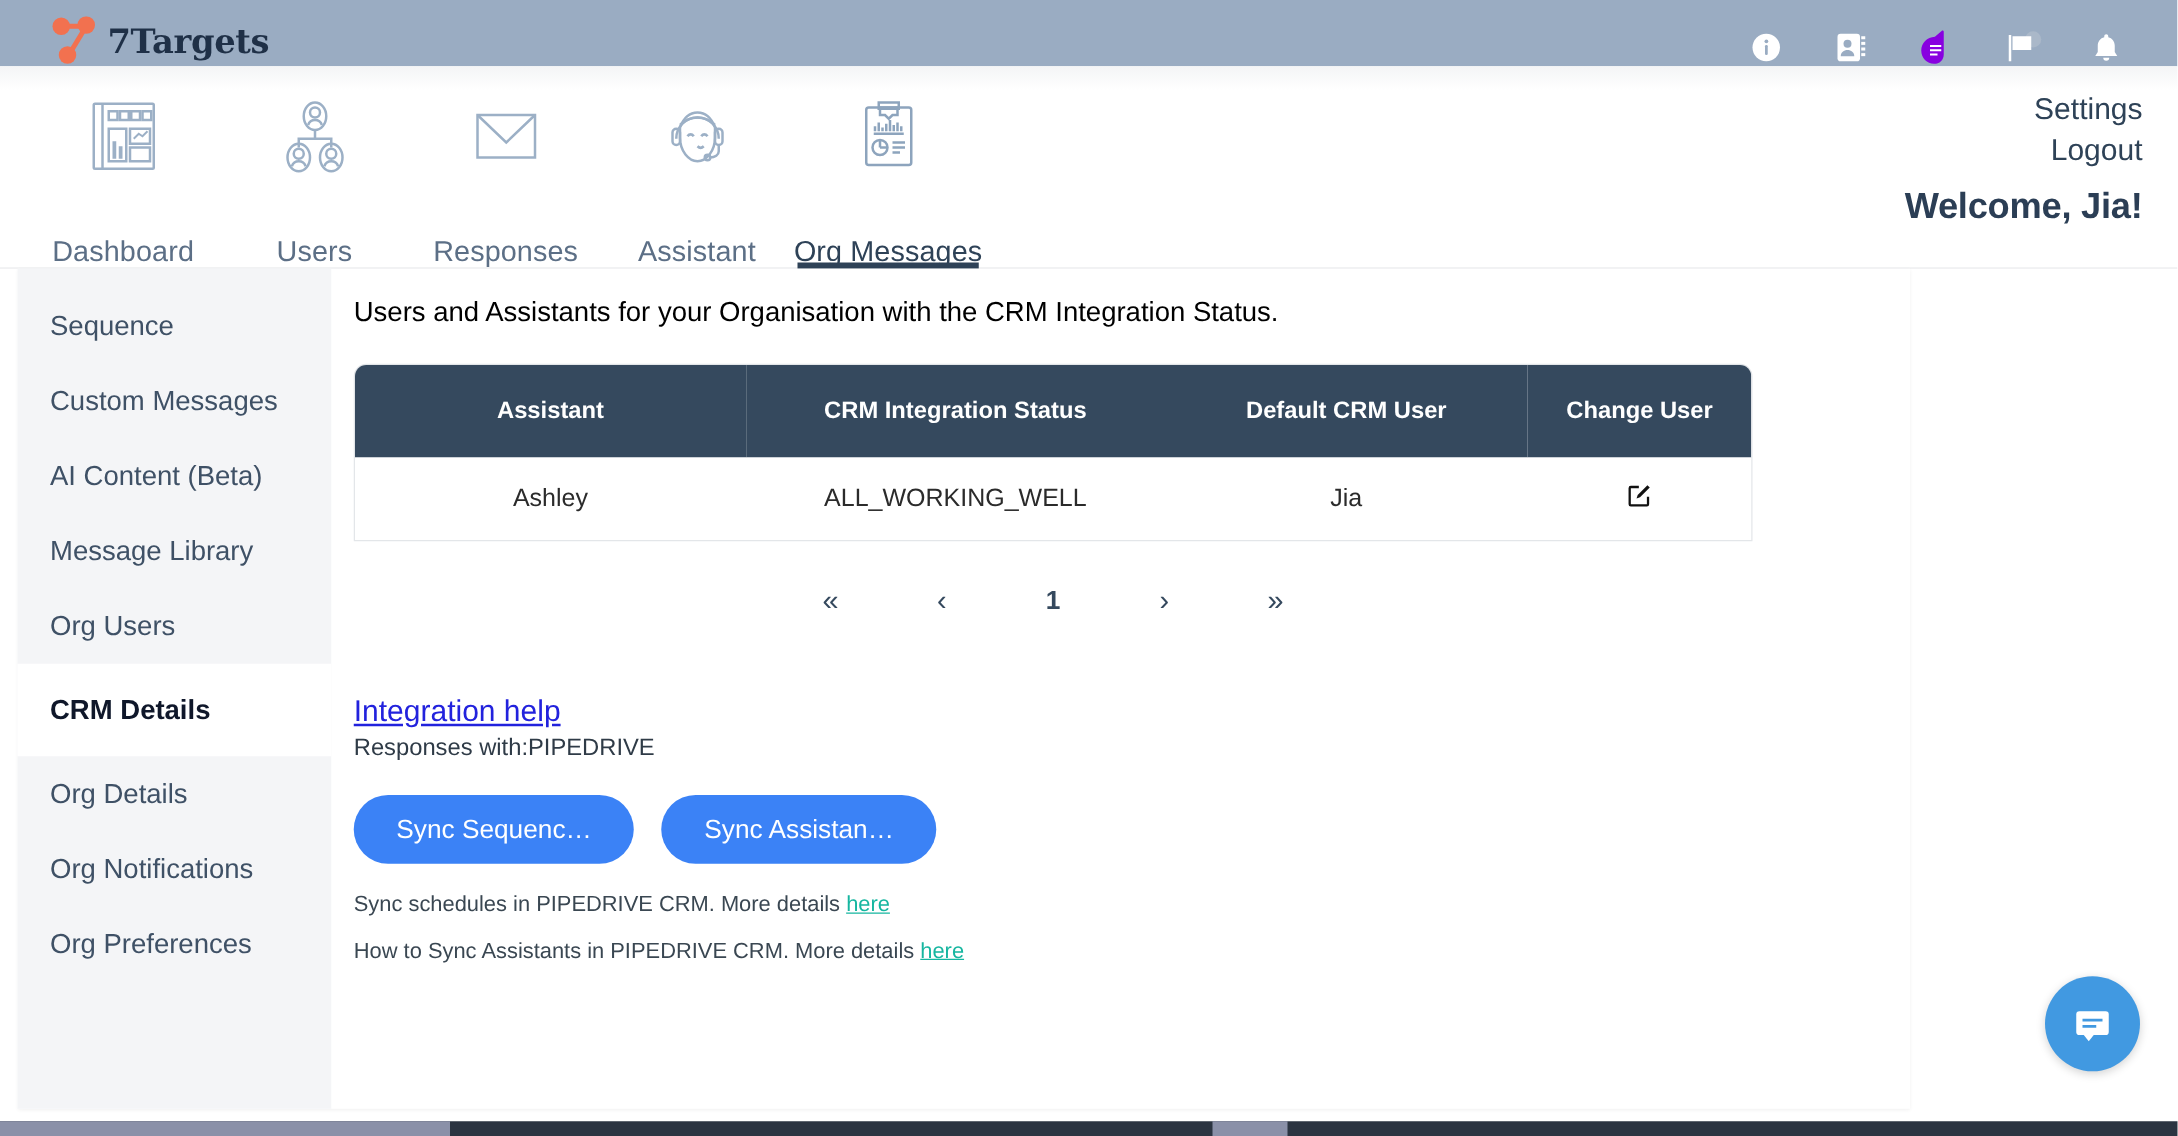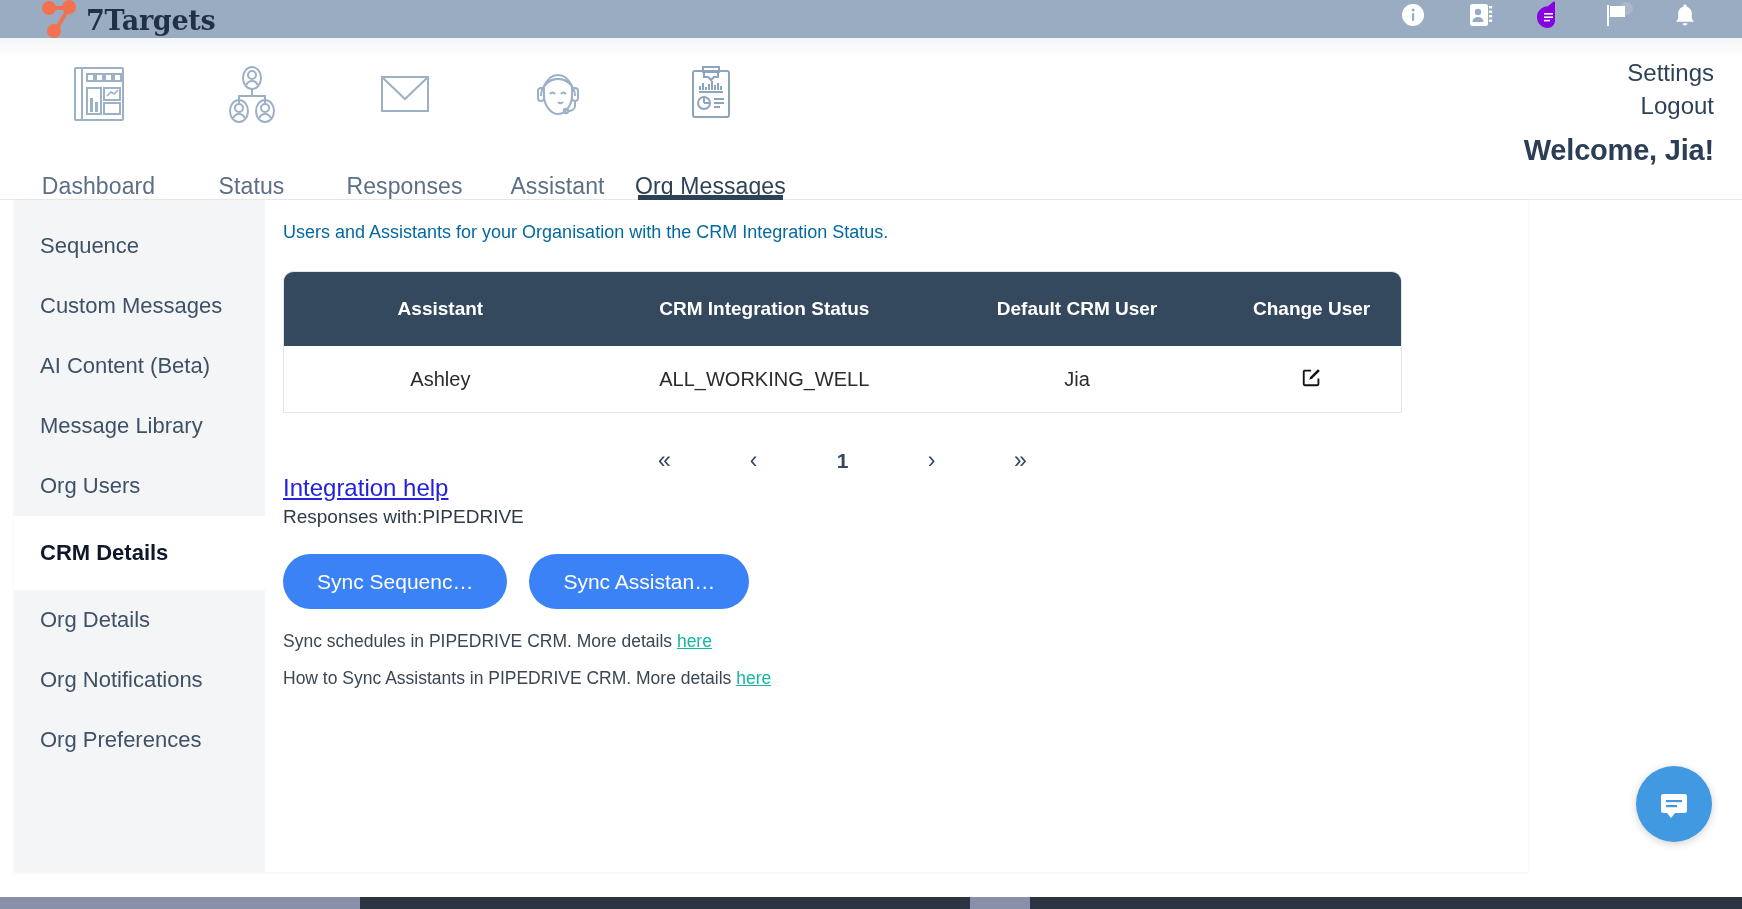--- a/index.html
+++ b/index.html
@@ -6,24 +6,24 @@
   html, body {
     width: 1742px;
     height: 909px;
     overflow: hidden;
     font-family: "Liberation Sans", sans-serif;
     background: #ffffff;
   }
 
   
   .topbar {
-    height: 38px;
+    height: 53px;
     background: #9aacc2;
     display: flex;
-    align-items: flex-start;
+    align-items: flex-end;
     padding: 0 26px 0 38px;
     position: relative;
   }
   .logo-wrap { display: flex; align-items: center; gap: 6px; }
   .logo-mark { width: 42px; height: 40px; display:block; }
   .logo-text {
     font-family: "DejaVu Serif", serif;
     font-weight: 700;
     font-size: 27px;
     color: #1f3047;
@@ -144,22 +144,22 @@
     color: #0f172a;
     height: 74px;
   }
 
   .content {
     flex: 1;
     padding: 22px 30px 0 18px;
     position: relative;
   }
   .content-title {
-    font-size: 18px;
-    color: #0369a1;
+    font-size: 22px;
+    color: #000000;
     margin: 0 0 28px 0;
   }
 
   
   .table-card {
     width: 1119px;
     border: 1px solid #e3e6e9;
     border-radius: 10px 10px 0 0;
     overflow: hidden;
   }
@@ -197,21 +197,21 @@
     font-size: 23px;
     color: #35495e;
     cursor: pointer;
     background: none;
     border: none;
     font-family: "Liberation Sans", sans-serif;
   }
   .pager-btn.current { font-weight: 700; font-size: 21px; }
 
   
-  .integration { }
+  .integration { margin-top: 62px; }
   .help-link {
     font-size: 24px;
     color: #2222dd;
     text-decoration: underline;
     cursor: pointer;
     display: inline-block;
   }
   .auth-line {
     font-size: 19px;
     color: #2f3b47;
@@ -351,21 +351,21 @@
           <line x1="36" y1="31" x2="36" y2="38"></line>
           <path d="M23 45v-7h26v7"></path>
           <ellipse cx="23" cy="53" rx="9" ry="11"></ellipse>
           <circle cx="23" cy="50" r="4"></circle>
           <path d="M17.5 60a5.8 5.8 0 0 1 11 0"></path>
           <ellipse cx="49" cy="53" rx="9" ry="11"></ellipse>
           <circle cx="49" cy="50" r="4"></circle>
           <path d="M43.5 60a5.8 5.8 0 0 1 11 0"></path>
         </svg>
       </span>
-      <span class="nav-label">Status</span>
+      <span class="nav-label">Users</span>
     </div>
 
     <div class="nav-tab">
       <span class="nav-icon">
         <svg width="72" height="72" viewBox="0 0 72 72" fill="none" stroke="#9cb0c6" stroke-width="2">
           <rect x="13" y="19" width="46" height="34"></rect>
           <path d="M13 19l23 22 23-22"></path>
         </svg>
       </span>
       <span class="nav-label">Responses</span>

